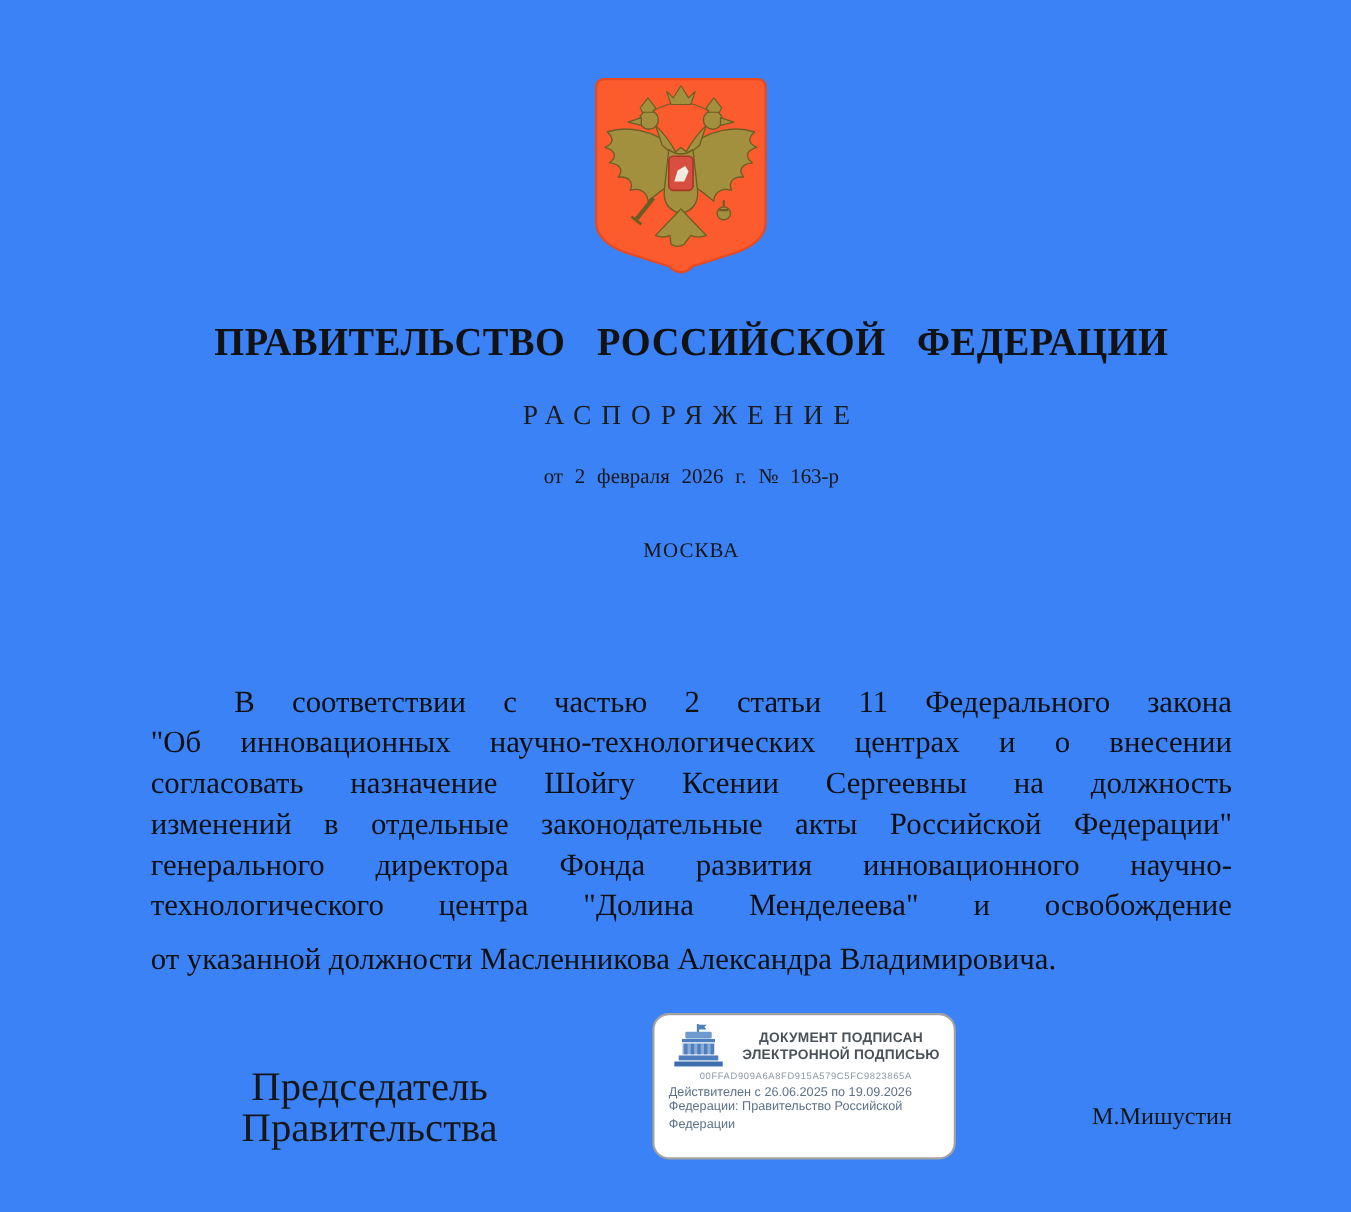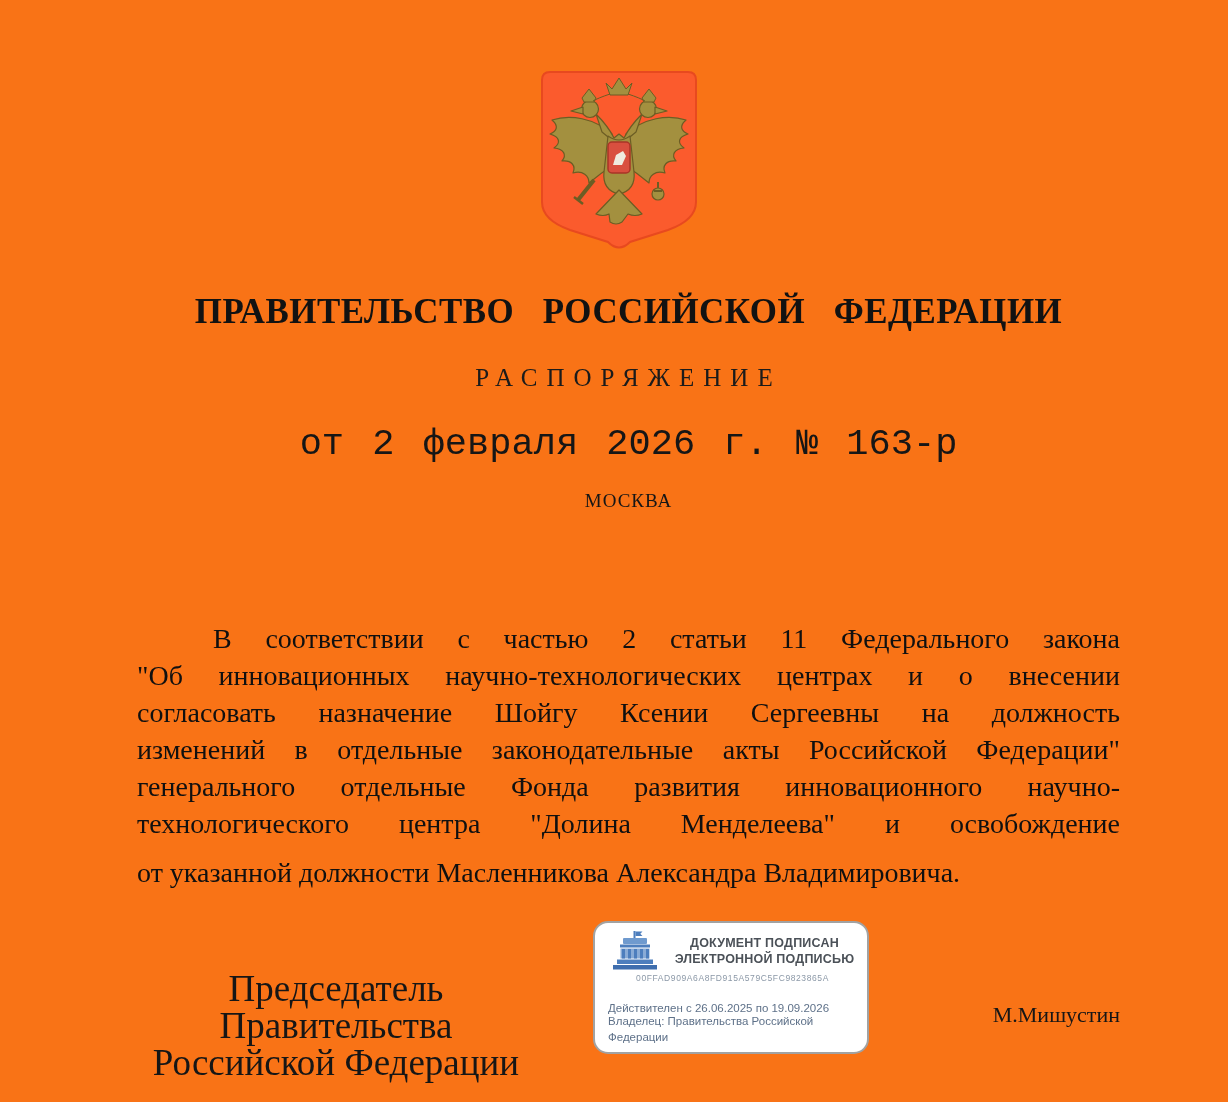--- a/index.html
+++ b/index.html
@@ -1,20 +1,20 @@
 <!DOCTYPE html>
 <html><head>
 <meta charset="utf-8">
 <style>
   html, body { margin: 0; padding: 0; background: #ffffff; }
   .page {
     position: relative;
     width: 1228px;
     height: 1102px;
-    background: #f97316;
+    background: #3b82f6;
     font-family: "Liberation Serif", serif;
     color: #161616;
     overflow: hidden;
   }
   .abs-center {
     position: absolute;
     left: 137px;
     width: 983px;
     text-align: center;
   }
@@ -36,23 +36,22 @@
     color: #121212;
   }
   .doc-type {
     top: 364px;
     font-size: 25px;
     letter-spacing: 9px;
     color: #1b1b1b;
   }
   .date-line {
     top: 423px;
-    font-size: 37px;
+    font-size: 19px;
     word-spacing: 6px;
-    font-family: Liberation Mono, monospace;
   }
   .city {
     top: 490px;
     font-size: 19px;
     letter-spacing: 1px;
   }
   .body-text {
     position: absolute;
     left: 137px;
     top: 620px;
@@ -106,21 +105,21 @@
     letter-spacing: 0.2px;
   }
   .stamp-cert {
     margin-top: 2px;
     font-size: 8.5px;
     color: #8b98a7;
     letter-spacing: 0.6px;
     white-space: nowrap;
     text-align: center;
   }
-  .stamp-validity { margin-top: 19px; font-size: 11.5px; color: #5e7189; }
+  .stamp-validity { margin-top: 4px; font-size: 11.5px; color: #5e7189; }
   .stamp-owner { font-size: 11.5px; color: #5e7189; max-width: 225px; line-height: 1.35; }
 </style>
 </head>
 <body>
 
 <div class="page">
 
   <div class="emblem">
     <svg viewBox="0 0 166 186" width="166" height="186">
       <path d="M14 4 H152 Q160 4 160 12 V134 Q160 152 132 162 L94 174 Q83 185 72 174 L34 162 Q6 152 6 134 V12 Q6 4 14 4 Z" fill="#FB5B2D" stroke="#E8491F" stroke-width="2"></path>
@@ -163,28 +162,27 @@
   <div class="abs-center org-title">ПРАВИТЕЛЬСТВО РОССИЙСКОЙ ФЕДЕРАЦИИ</div>
   <div class="abs-center doc-type">РАСПОРЯЖЕНИЕ</div>
   <div class="abs-center date-line">от 2 февраля 2026 г. № 163-р</div>
   <div class="abs-center city">МОСКВА</div>
 
   <div class="body-text">
       <div class="body-line first">В соответствии с частью 2 статьи 11 Федерального закона</div>
       <div class="body-line">"Об инновационных научно-технологических центрах и о внесении</div>
       <div class="body-line">согласовать назначение Шойгу Ксении Сергеевны на должность</div>
       <div class="body-line">изменений в отдельные законодательные акты Российской Федерации"</div>
-      <div class="body-line">генерального отдельные Фонда развития инновационного научно-</div>
+      <div class="body-line">генерального директора Фонда развития инновационного научно-</div>
       <div class="body-line">технологического центра "Долина Менделеева" и освобождение</div>
       <div class="body-line last">от указанной должности Масленникова Александра Владимировича.</div>
     </div>
 
   <div class="signer-block">
     <div>Председатель Правительства</div>
-    <div>Российской Федерации</div>
   </div>
 
   <div class="stamp">
     <div class="stamp-head">
       <div class="stamp-icon">
         <svg viewBox="0 0 54 40" width="54" height="40">
           <g fill="#4d7ebd">
             <rect x="25.5" y="0" width="2" height="8"></rect>
             <path d="M27.5 0.5 h7 l-2.2 2.2 2.2 2.2 h-7 z"></path>
             <rect x="15" y="7" width="24" height="6" rx="1" fill="#6f9ace"></rect>
@@ -200,18 +198,18 @@
           </g>
         </svg>
       </div>
       <div class="stamp-title">
         <div>ДОКУМЕНТ ПОДПИСАН</div>
         <div>ЭЛЕКТРОННОЙ ПОДПИСЬЮ</div>
       </div>
     </div>
     <div class="stamp-cert">00FFAD909A6A8FD915A579C5FC9823865A</div>
     <div class="stamp-validity">Действителен с 26.06.2025 по 19.09.2026</div>
-    <div class="stamp-owner">Владелец: Правительства Российской Федерации</div>
+    <div class="stamp-owner">Федерации: Правительство Российской Федерации</div>
   </div>
 
   <div class="signer-name">М.Мишустин</div>
 
 </div>
 
 </body></html>

